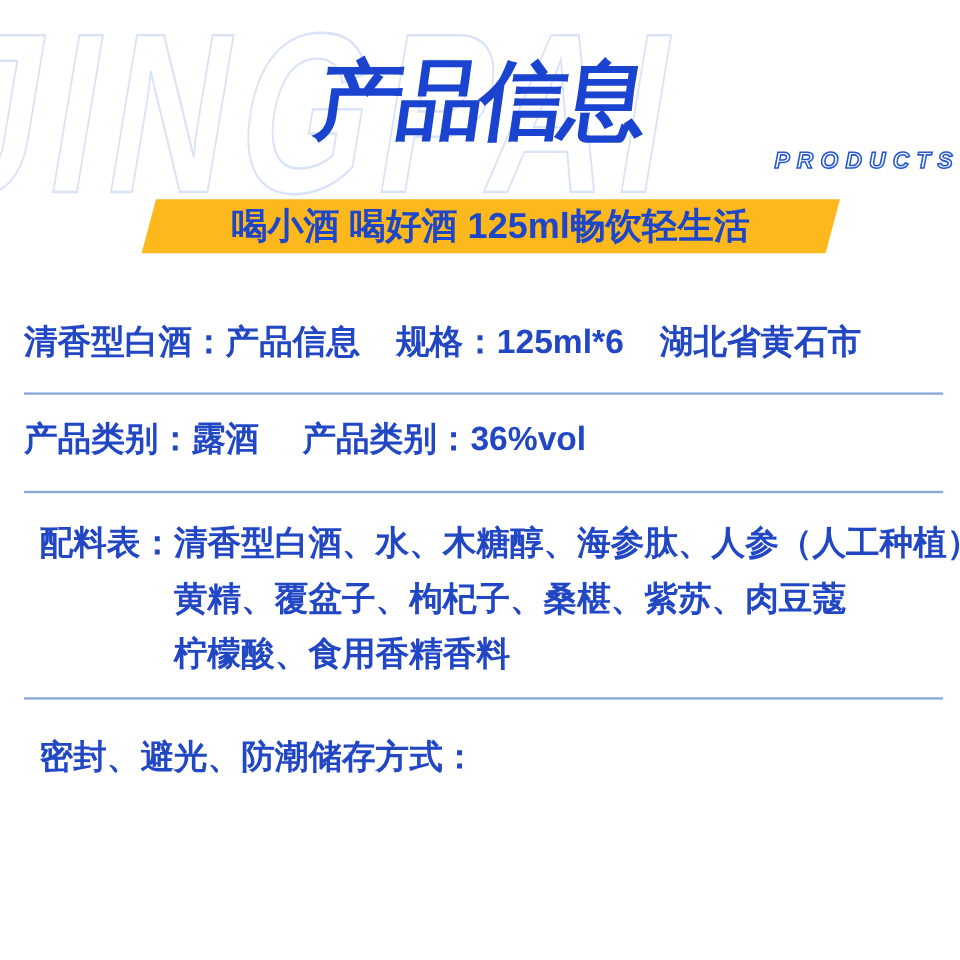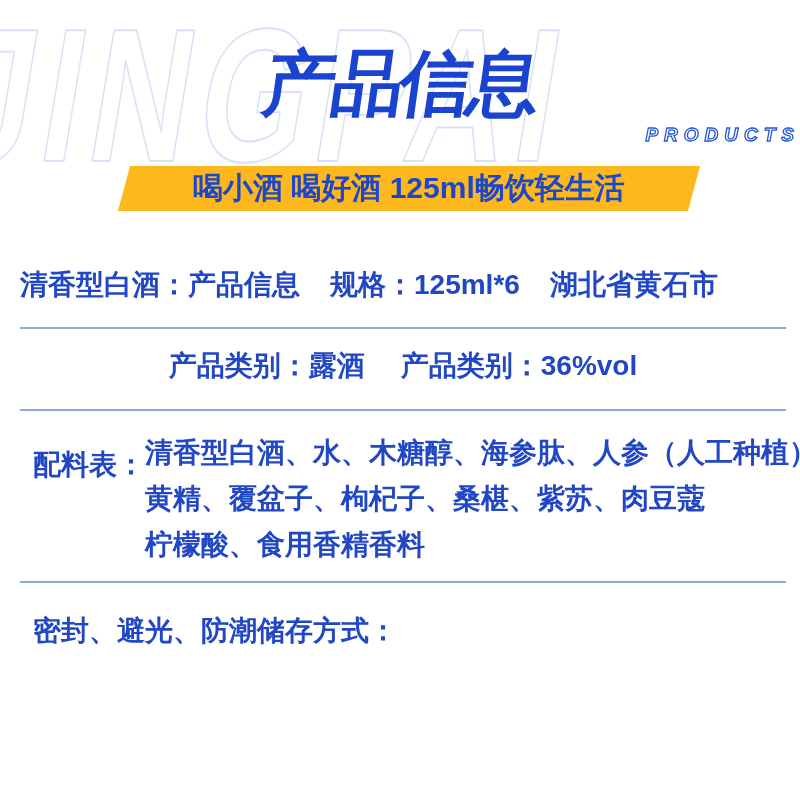--- a/index.html
+++ b/index.html
@@ -69,21 +69,21 @@
     position:absolute;
     left:20px;right:14px;
     display:flex;
     line-height:34px;
     font-size:28px;
     font-weight:bold;
     color:#2247c5;
     white-space:nowrap;
   }
   .row-1{top:268px;gap:30px;}
-  .row-2{top:349px;gap:36px;justify-content:center;}
+  .row-2{top:349px;gap:36px;}
   .row-4{top:614px;left:33px;}
   .field{display:flex;}
   .divider{
     position:absolute;
     left:20px;
     width:766px;height:2px;
     background:#8ea9d9;
     border:none;margin:0;
   }
   .div-1{top:327px;}
@@ -91,21 +91,21 @@
   .div-3{top:581px;}
   .ingredients{
     position:absolute;
     top:430px;left:33px;right:10px;
     display:flex;
     font-size:28px;
     font-weight:bold;
     color:#2247c5;
     line-height:46px;
   }
-  .ing-label{flex:none;white-space:nowrap;margin-top:12px;}
+  .ing-label{flex:none;white-space:nowrap;}
   .ing-lines{display:flex;flex-direction:column;}
   .ing-line{white-space:nowrap;}
 </style>
 </head>
 <body>
 
 <div class="page">
 
   <div class="watermark">JINGPAI</div>
 

